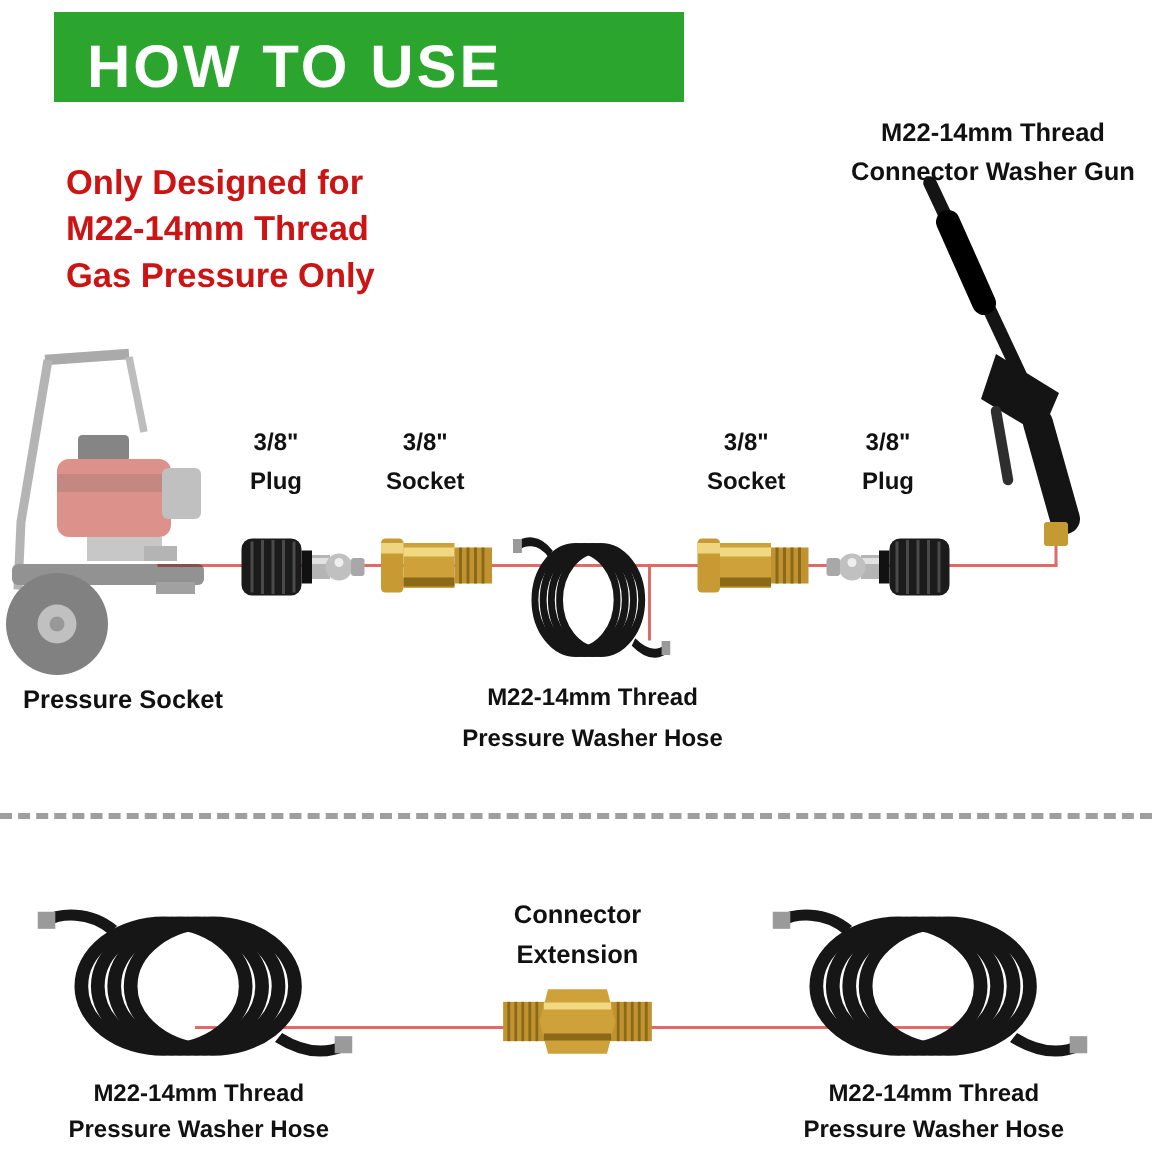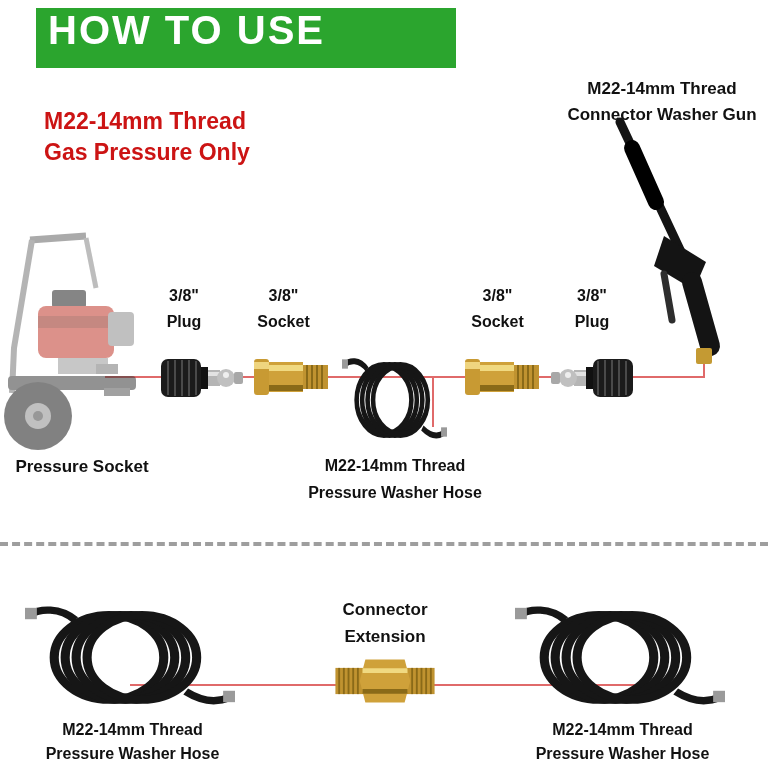--- a/index.html
+++ b/index.html
@@ -2,22 +2,22 @@
 <html style="--banner_bg: #2ba52e; --banner_fg: #ffffff; --warning_text: #cc1414; --label_text: #111111; --connect_line: #e06a6a; --divider: #9e9e9e; --brass: #cfa13a;"><head>
 <meta charset="utf-8">
 <style>
   html,body{margin:0;padding:0;background:#fff;}
   .canvas{
     position:relative;width:768px;height:768px;background:#ffffff;
     font-family:"Liberation Sans",sans-serif;overflow:hidden;
   }
   .banner{
     position:absolute;left:36px;top:8px;width:420px;height:60px;
-    background:var(--banner_bg,#2ba52e);display:flex;align-items:flex-start;
-    padding-left:12px;box-sizing:border-box;
+    background:var(--banner_bg,#2ba52e);display:flex;align-items:flex-end;
+    padding-left:22px;box-sizing:border-box;
   }
   .banner span{color:var(--banner_fg,#fff);font-size:40px;font-weight:bold;letter-spacing:2px;}
   .warning{
     position:absolute;left:44px;top:106px;color:var(--warning_text,#cc1414);
     font-size:23px;font-weight:bold;line-height:31px;
   }
   .lbl{
     position:absolute;text-align:center;font-weight:bold;
     font-size:16px;color:var(--label_text,#111);line-height:26px;
   }
@@ -42,20 +42,21 @@
   <div class="hline" style="left:105px;top:376px;width:600px;"></div>
   <div class="vline" style="left:432px;top:377px;height:50px;"></div>
   <div class="vline" style="left:703px;top:361px;height:16px;"></div>
   <div class="hline" style="left:130px;top:684px;width:510px;"></div>
 
   <div class="banner">
     <span>HOW TO USE</span>
   </div>
 
   <div class="warning">
+    <div>Only Designed for</div>
     <div>M22-14mm Thread</div>
     <div>Gas Pressure Only</div>
   </div>
 
   <div class="caption" style="left:556px;top:76px;width:212px;">
     <div>M22-14mm Thread</div>
     <div>Connector Washer Gun</div>
   </div>
 
   <svg class="abs" style="left:598px;top:114px;" width="150" height="260" viewBox="0 0 150 260">

